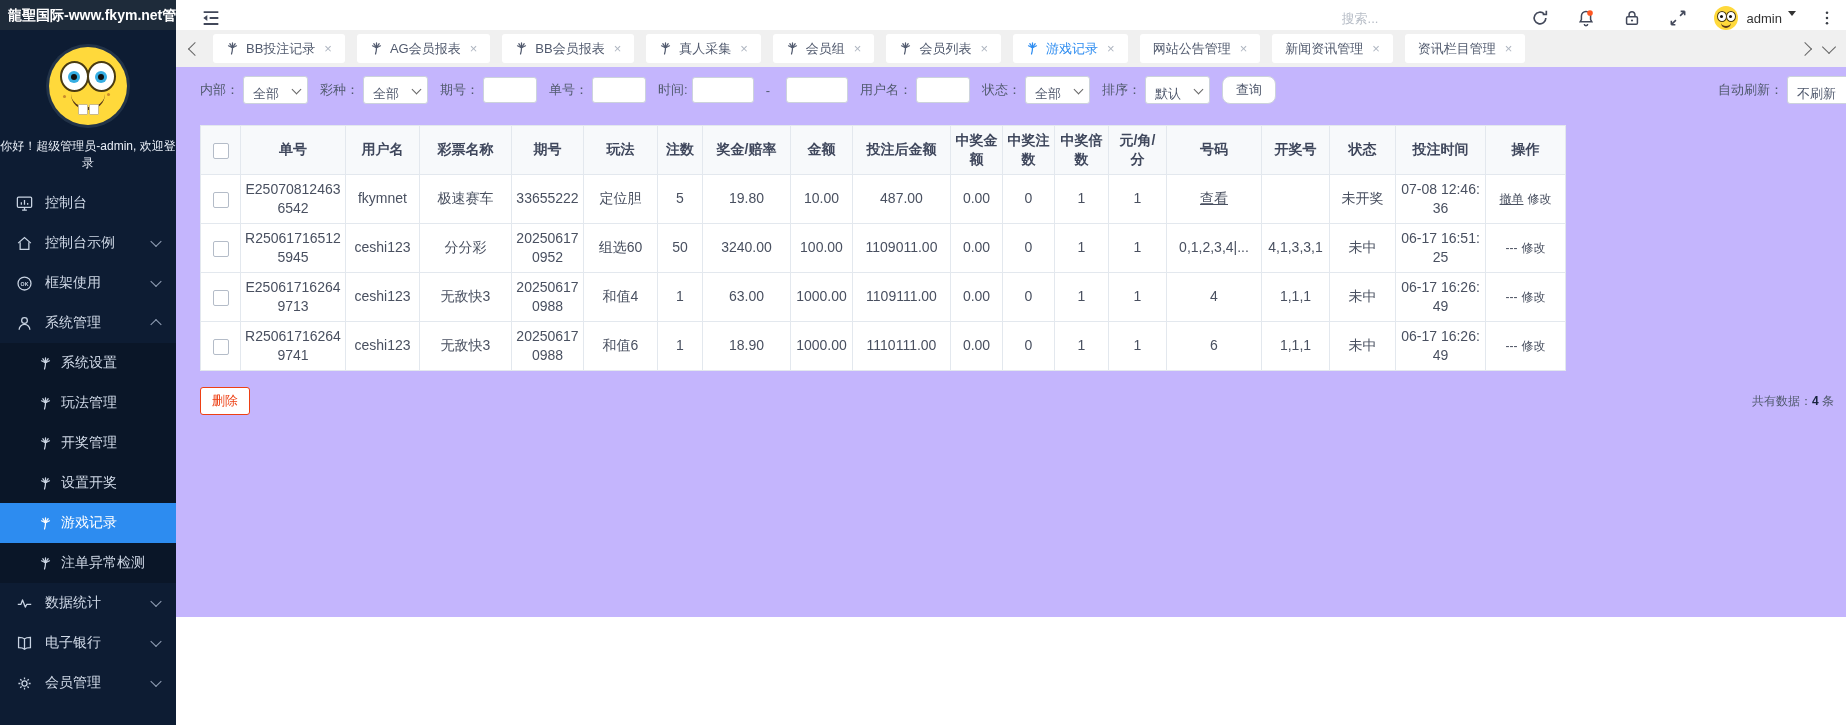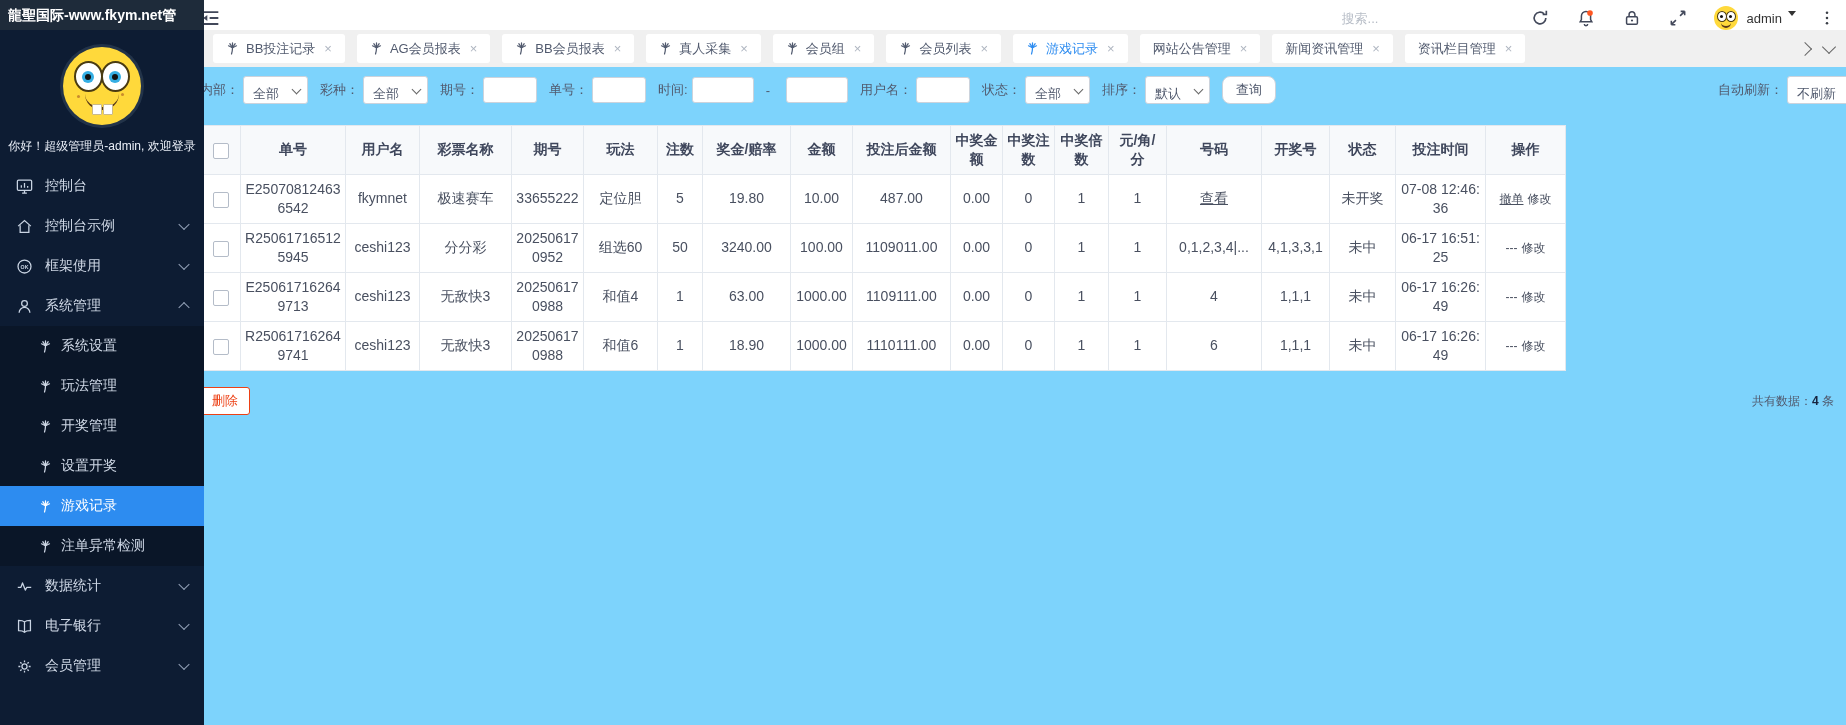--- a/index.html
+++ b/index.html
@@ -1,21 +1,21 @@
 <!DOCTYPE html>
 <html><head>
 <meta charset="utf-8">
 <style>
   html,body{margin:0;padding:0;}
   .viewport{position:relative;width:1846px;height:725px;overflow:hidden;background:#fff;
     font-family:"Liberation Sans","DejaVu Sans",sans-serif;color:#495060;}
   svg{display:block;}
 
   
-  .sidebar{position:absolute;left:0;top:0;width:204px;height:725px;background:#0d1c33;z-index:5;}
+  .sidebar{position:absolute;left:0;top:0;width:176px;height:725px;background:#0d1c33;z-index:5;}
   .sidebar-title{height:30px;line-height:30px;background:#1e2b3a;color:#fff;font-size:14px;
     font-weight:bold;padding-left:8px;white-space:nowrap;overflow:hidden;}
   .avatar-big{position:relative;width:78px;height:78px;border-radius:50%;background:#ffd93b;
     margin:17px auto 0;box-shadow:0 0 0 3px #223349;overflow:hidden;}
   .eye{position:absolute;top:14px;width:25px;height:27px;background:#fff;border:2px solid #4a3b12;border-radius:50%;}
   .eye.l{left:11px;} .eye.r{left:38px;}
   .iris{position:absolute;left:6px;top:8px;width:12px;height:12px;border-radius:50%;background:#35aee3;}
   .pupil{position:absolute;left:3px;top:3px;width:6px;height:6px;border-radius:50%;background:#111;}
   .mouth{position:absolute;left:50%;top:47px;transform:translateX(-50%);width:34px;height:13px;
     border-bottom:3px solid #5a3a1a;border-radius:0 0 18px 18px;}
@@ -65,21 +65,21 @@
   .tb-arrow.right{transform:rotate(-135deg);position:absolute;right:36px;top:14px;}
   .tb-arrow.down{transform:rotate(-45deg);position:absolute;right:12px;top:12px;}
   .tabs-scroll{display:flex;align-items:center;gap:12px;margin-left:13px;overflow:hidden;width:1580px;}
   .tab{height:29px;background:#fff;border-radius:3px;display:flex;align-items:center;
     padding:0 13px;font-size:13px;color:#515a6e;white-space:nowrap;cursor:pointer;flex:0 0 auto;}
   .tab .tree{margin-right:7px;}
   .tab .x{margin-left:9px;color:#aeb5c0;font-size:13px;line-height:1;cursor:pointer;}
   .tab.active{color:#2d8cf0;}
 
   
-  .content{position:absolute;left:176px;top:67px;width:1670px;height:658px;background:#7dd3fc;}
+  .content{position:absolute;left:176px;top:67px;width:1670px;height:550px;background:#c4b5fd;}
   .filterbar{position:absolute;left:24px;top:9px;right:0;height:28px;display:flex;
     align-items:center;font-size:13px;color:#515a6e;}
   .flabel{margin-right:4px;white-space:nowrap;}
   .fgap{width:12px;flex:0 0 auto;}
   .sel{position:relative;display:flex;align-items:flex-end;height:26px;border:1px solid #ccd3dc;
     border-radius:3px;background:#fff;padding:0 22px 0 9px;cursor:pointer;min-width:32px;}
   .sel .sc{position:absolute;right:7px;top:9px;width:6px;height:6px;
     border-right:1.5px solid #666;border-bottom:1.5px solid #666;transform:rotate(45deg);}
   .fin{width:44px;height:24px;border:1px solid #ccd3dc;border-radius:3px;outline:none;
     font-family:inherit;font-size:13px;padding:0 4px;color:#495060;}

